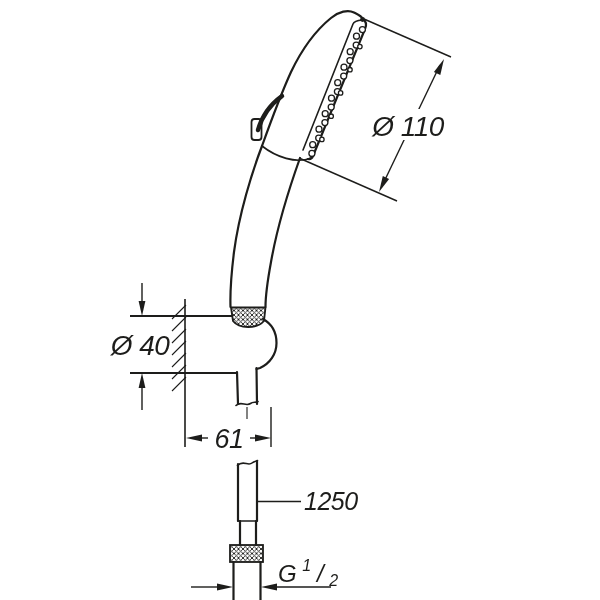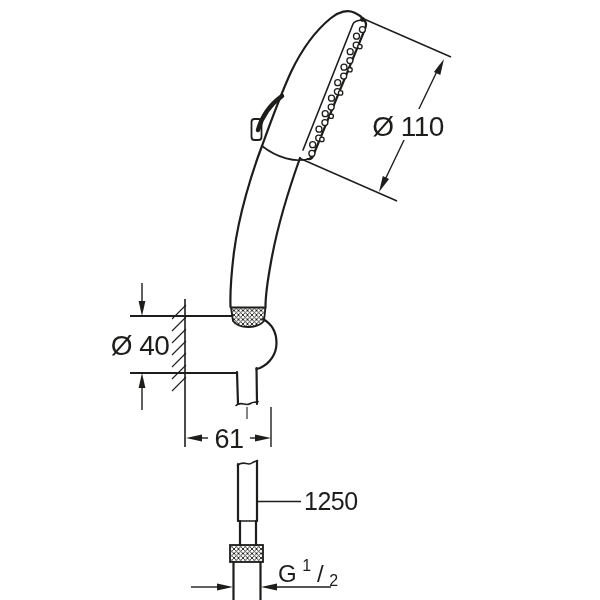--- a/index.html
+++ b/index.html
@@ -3,20 +3,21 @@
 <meta charset="utf-8">
 <style>
   :root{
     --line-color:#1d1d1b;
     --bg-color:#ffffff;
   }
   html,body{margin:0;padding:0;background:var(--bg-color);}
   .canvas{
     width:600px;height:600px;position:relative;background:var(--bg-color);
     font-family:"Liberation Sans", sans-serif;
+    font-style:italic;
   }
   svg{display:block;}
   .ol{stroke:var(--line-color);fill:none;stroke-width:2.2;stroke-linecap:round;stroke-linejoin:round;}
   .ol-med{stroke:var(--line-color);fill:none;stroke-width:1.6;stroke-linecap:round;stroke-linejoin:round;}
   .dim{stroke:var(--line-color);fill:none;stroke-width:1.4;stroke-linecap:butt;}
   .cl{stroke:var(--line-color);fill:none;stroke-width:1.1;}
   .arrow{fill:var(--line-color);stroke:none;}
   .dot{fill:var(--line-color);stroke:none;}
   .nozzle{stroke:var(--line-color);fill:var(--bg-color);stroke-width:1.3;}
   .labelbg{fill:var(--bg-color);stroke:none;}

